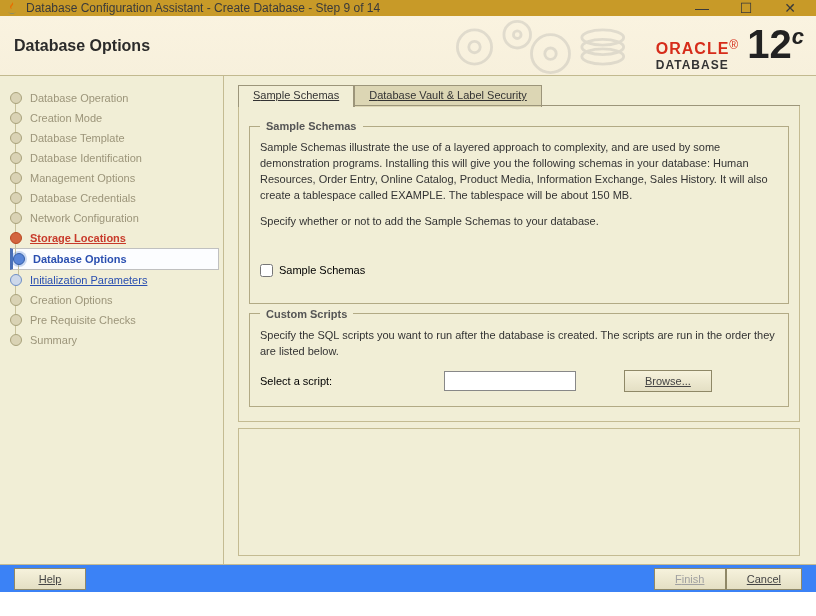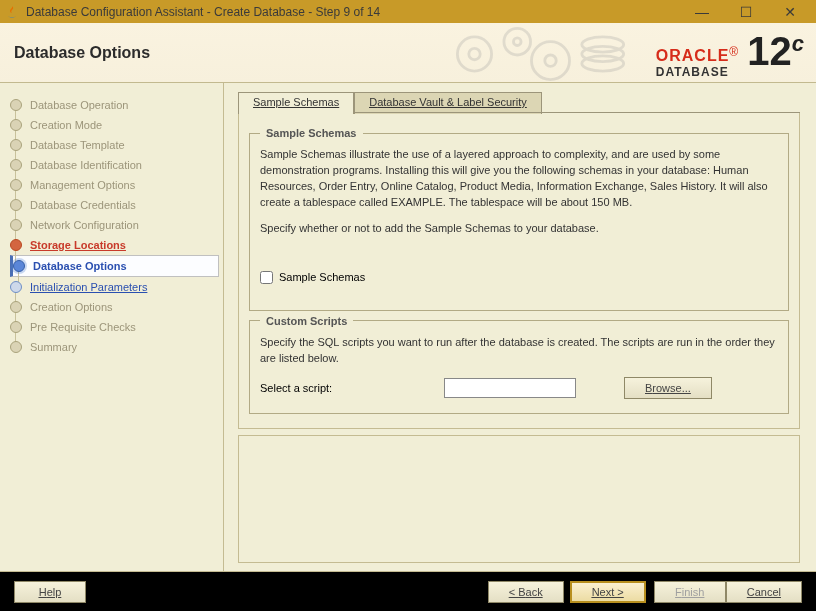--- a/index.html
+++ b/index.html
@@ -1,18 +1,18 @@
 <!DOCTYPE html>
 <html><head>
 <meta charset="utf-8">
 <style>
   * { box-sizing: border-box; margin: 0; padding: 0; }
   body { font-family: Arial, sans-serif; font-size: 11px; background: #fff; width:816px; height:616px; overflow:hidden;}
   .titlebar {
-    height: 23px; background: #c89a28; display: flex; align-items:center;
+    height: 16px; background: #c89a28; display: flex; align-items:center;
     padding: 0 4px; color: #3a3a3a; font-size: 12px;
   }
   .titlebar .java-icon { width:16px; height:16px; margin-right:6px; display:flex; align-items:center; justify-content:center;}
   .titlebar .title-text { flex:1; }
   .titlebar .win-btn { width:44px; height:22px; display:flex; align-items:center; justify-content:center; font-size:14px; cursor:default;}
   .header {
     height: 60px; background: linear-gradient(#faf3e0, #f7f0dc);
     display:flex; align-items:center; padding: 0 6px 0 14px; position:relative; border-bottom:1px solid #c2b98f;
     overflow:hidden;
   }
@@ -63,21 +63,21 @@
 
   .select-row{ display:flex; align-items:center; gap:20px; margin-top:6px;}
   .select-row label{ width:164px; }
   .select-row input[type=text]{ width:132px; height:20px; border:1px solid #888; background:#fff; font-size:11px; padding:2px 4px;}
   .btn { border:1px solid #8f8867; background:linear-gradient(#f6f2dc,#e4dfc4); padding:2px 20px; height:22px; font-size:11px; cursor:default; color:#444;text-decoration:underline;}
   .btn .u{ text-decoration:underline;}
   .btn:disabled{ color:#a0a0a0;}
 
   .blank-box { border:1px solid #c4bb92; margin-top:6px; flex:1; min-height:64px;}
 
-  .footer { height:40px; background:#000000; border-top:1px solid #c4bb92; display:flex; align-items:center; padding:0 14px; gap:0;}
+  .footer { height:28px; background:#3b82f6; border-top:1px solid #c4bb92; display:flex; align-items:center; padding:0 14px; gap:0;}
   .footer .btn { min-width:72px; }
   .footer .help-btn { margin-right:auto;}
   .footer .nav-group { display:flex; gap:6px; margin-right:8px;}
   .btn.primary { border:2px solid #b88f1e; background:linear-gradient(#fbf0cf,#ecdca3);}
   .footer .right-group{ display:flex; gap:0;}
 </style>
 </head>
 <body>
 
 <div class="titlebar">
@@ -217,21 +217,17 @@
 
     </div>
 
     <div class="blank-box"></div>
 
   </div>
 </div>
 
 <div class="footer">
   <button class="btn help-btn"><span class="u">H</span>elp</button>
-  <div class="nav-group">
-    <button class="btn">&lt; <span class="u">B</span>ack</button>
-    <button class="btn primary"><span class="u">N</span>ext &gt;</button>
-  </div>
   <div class="right-group">
     <button class="btn" disabled=""><span class="u" style="text-decoration:none;">F</span>inish</button>
     <button class="btn">Cancel</button>
   </div>
 </div>
 
 </body></html>

